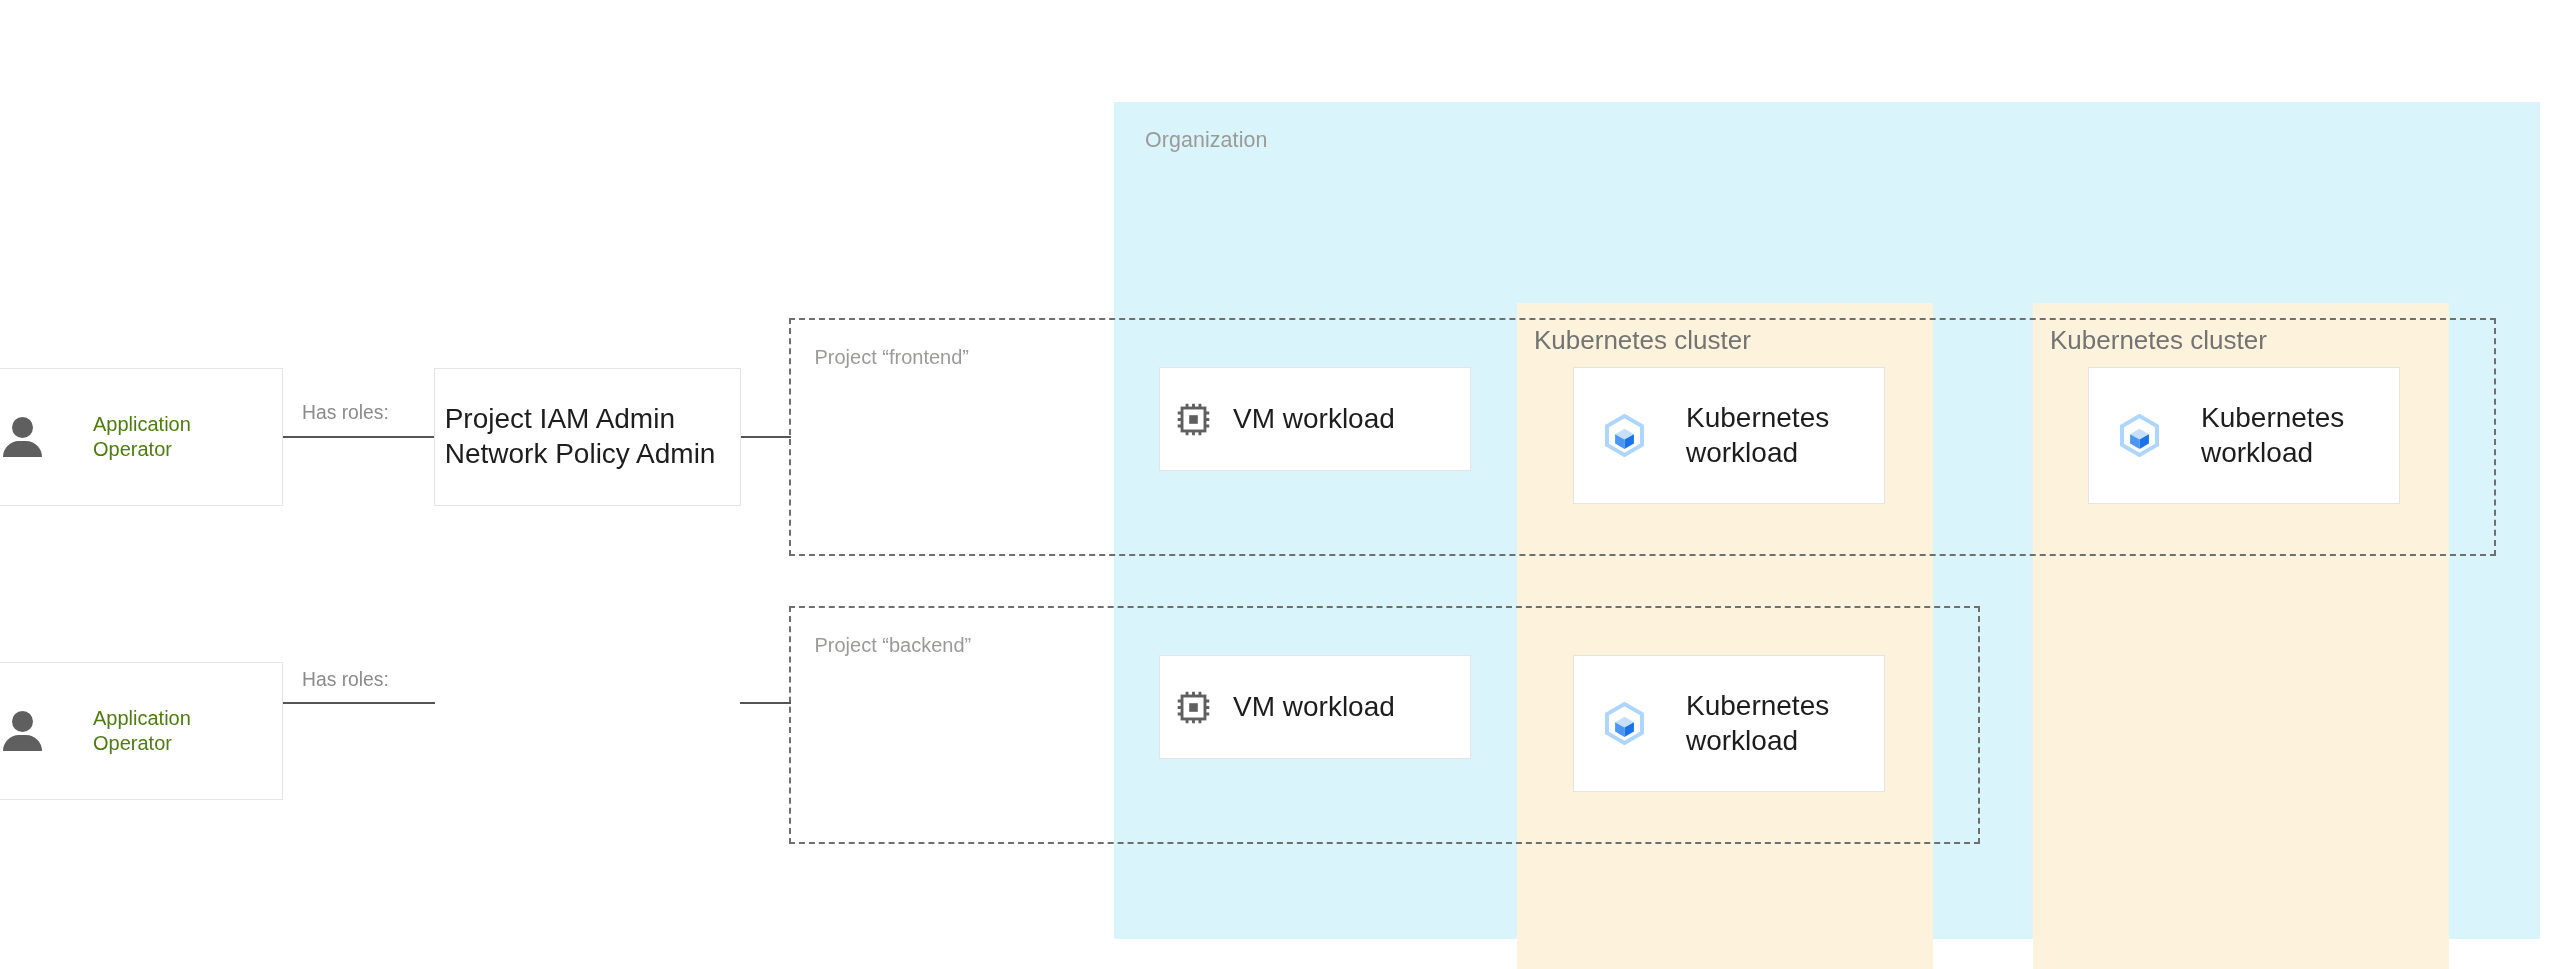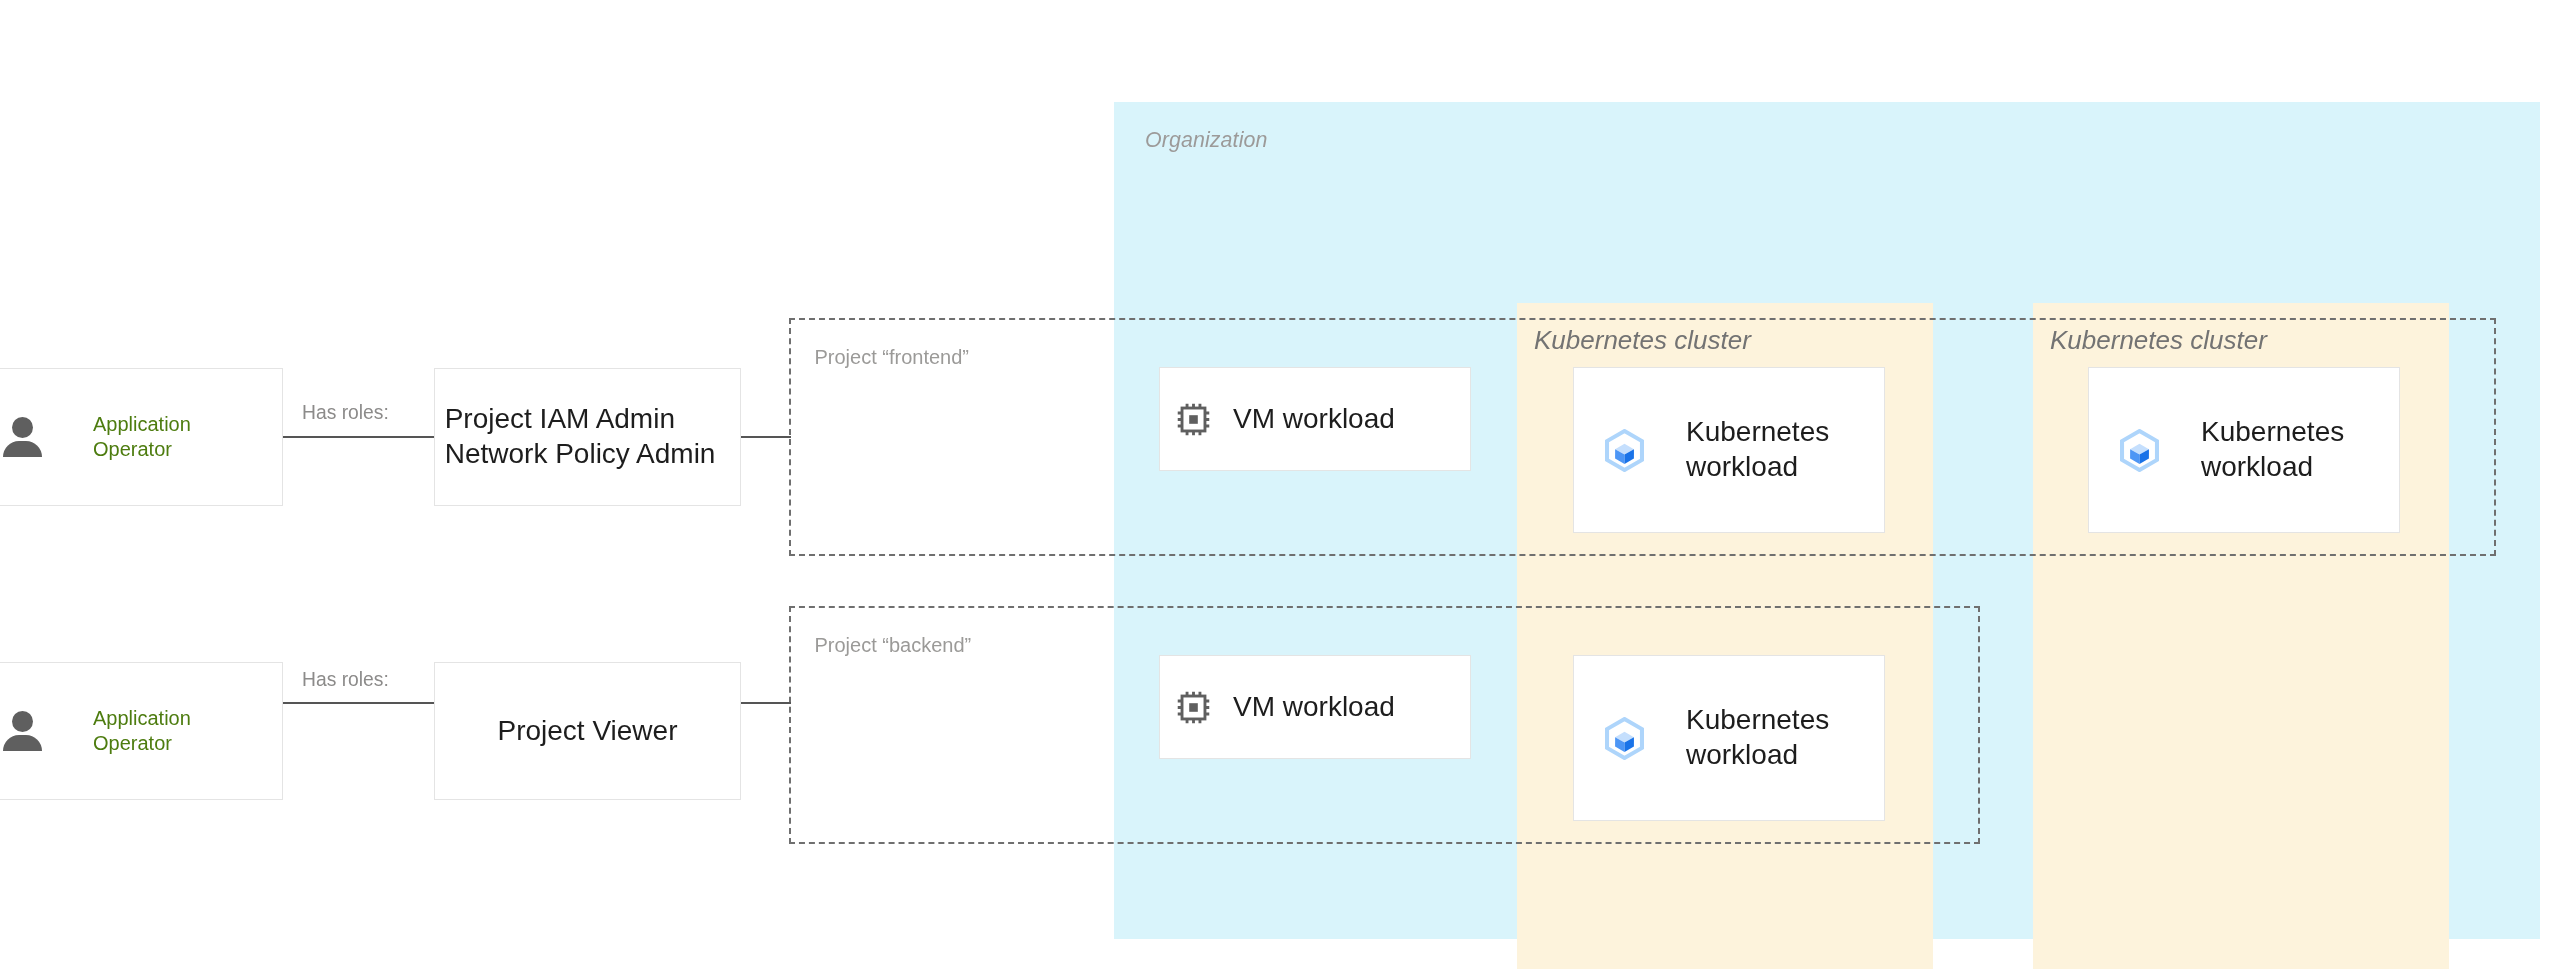--- a/index.html
+++ b/index.html
@@ -20,21 +20,20 @@
   }
 
   
   .org-panel {
     position: absolute;
     left: 1114px;
     top: 102px;
     width: 1426px;
     height: 837px;
     background: #d9f4fb;
-    font-style: italic;
   }
   .org-label {
     position: absolute;
     left: 31px;
     top: 26px;
     font-size: 21.4px;
     color: #9c9a99;
     letter-spacing: 0.1px;
     white-space: nowrap;
   }
@@ -165,21 +164,21 @@
     position: absolute;
     background: #ffffff;
     border: 1.4px solid #e4e4e4;
     box-sizing: border-box;
     display: flex;
     align-items: center;
     gap: 18px;
     padding-left: 29px;
   }
   .wl-card.vm  { width: 312px; height: 104px; padding-left: 12px; }
-  .wl-card.k8s { width: 312px; height: 166px; gap: 40px; }
+  .wl-card.k8s { width: 312px; height: 137px; gap: 40px; }
   .wl-text {
     font-size: 28px;
     color: #1d1d1d;
     line-height: 1.24;
   }
   .wl-icon { flex: none; width: 43px; height: 43px; display:block; }
 </style>
 </head>
 <body>
 
@@ -226,23 +225,20 @@
   <div class="conn" style="left:740px; top:702px; width:51px;"></div>
 
   <div class="plain-box actor-box" style="left:-21px; top:662px;">
     <span class="person-icon">
       <span class="head"></span>
       <span class="body"></span>
     </span>
     <span class="actor-text">Application Operator</span>
   </div>
 
-  <div class="plain-box role-box" style="left:434px; top:662px;">
-    <span class="role-text">Project Viewer</span>
-  </div>
 
   <div class="wl-card vm" style="left:1159px; top:367px;">
     <svg class="wl-icon" viewBox="0 0 24 24">
       <g fill="none" stroke="#5f5f5f" stroke-width="1.6">
         <rect x="5.6" y="5.6" width="12.8" height="12.8"></rect>
         <path d="M8.4 5.6V3.2M12 5.6V3.2M15.6 5.6V3.2M8.4 20.8v-2.4M12 20.8v-2.4M15.6 20.8v-2.4M5.6 8.4H3.2M5.6 12H3.2M5.6 15.6H3.2M20.8 8.4h-2.4M20.8 12h-2.4M20.8 15.6h-2.4"></path>
       </g>
       <rect x="9.6" y="9.6" width="4.8" height="4.8" fill="#5f5f5f"></rect>
     </svg>
     <span class="wl-text">VM workload</span>

